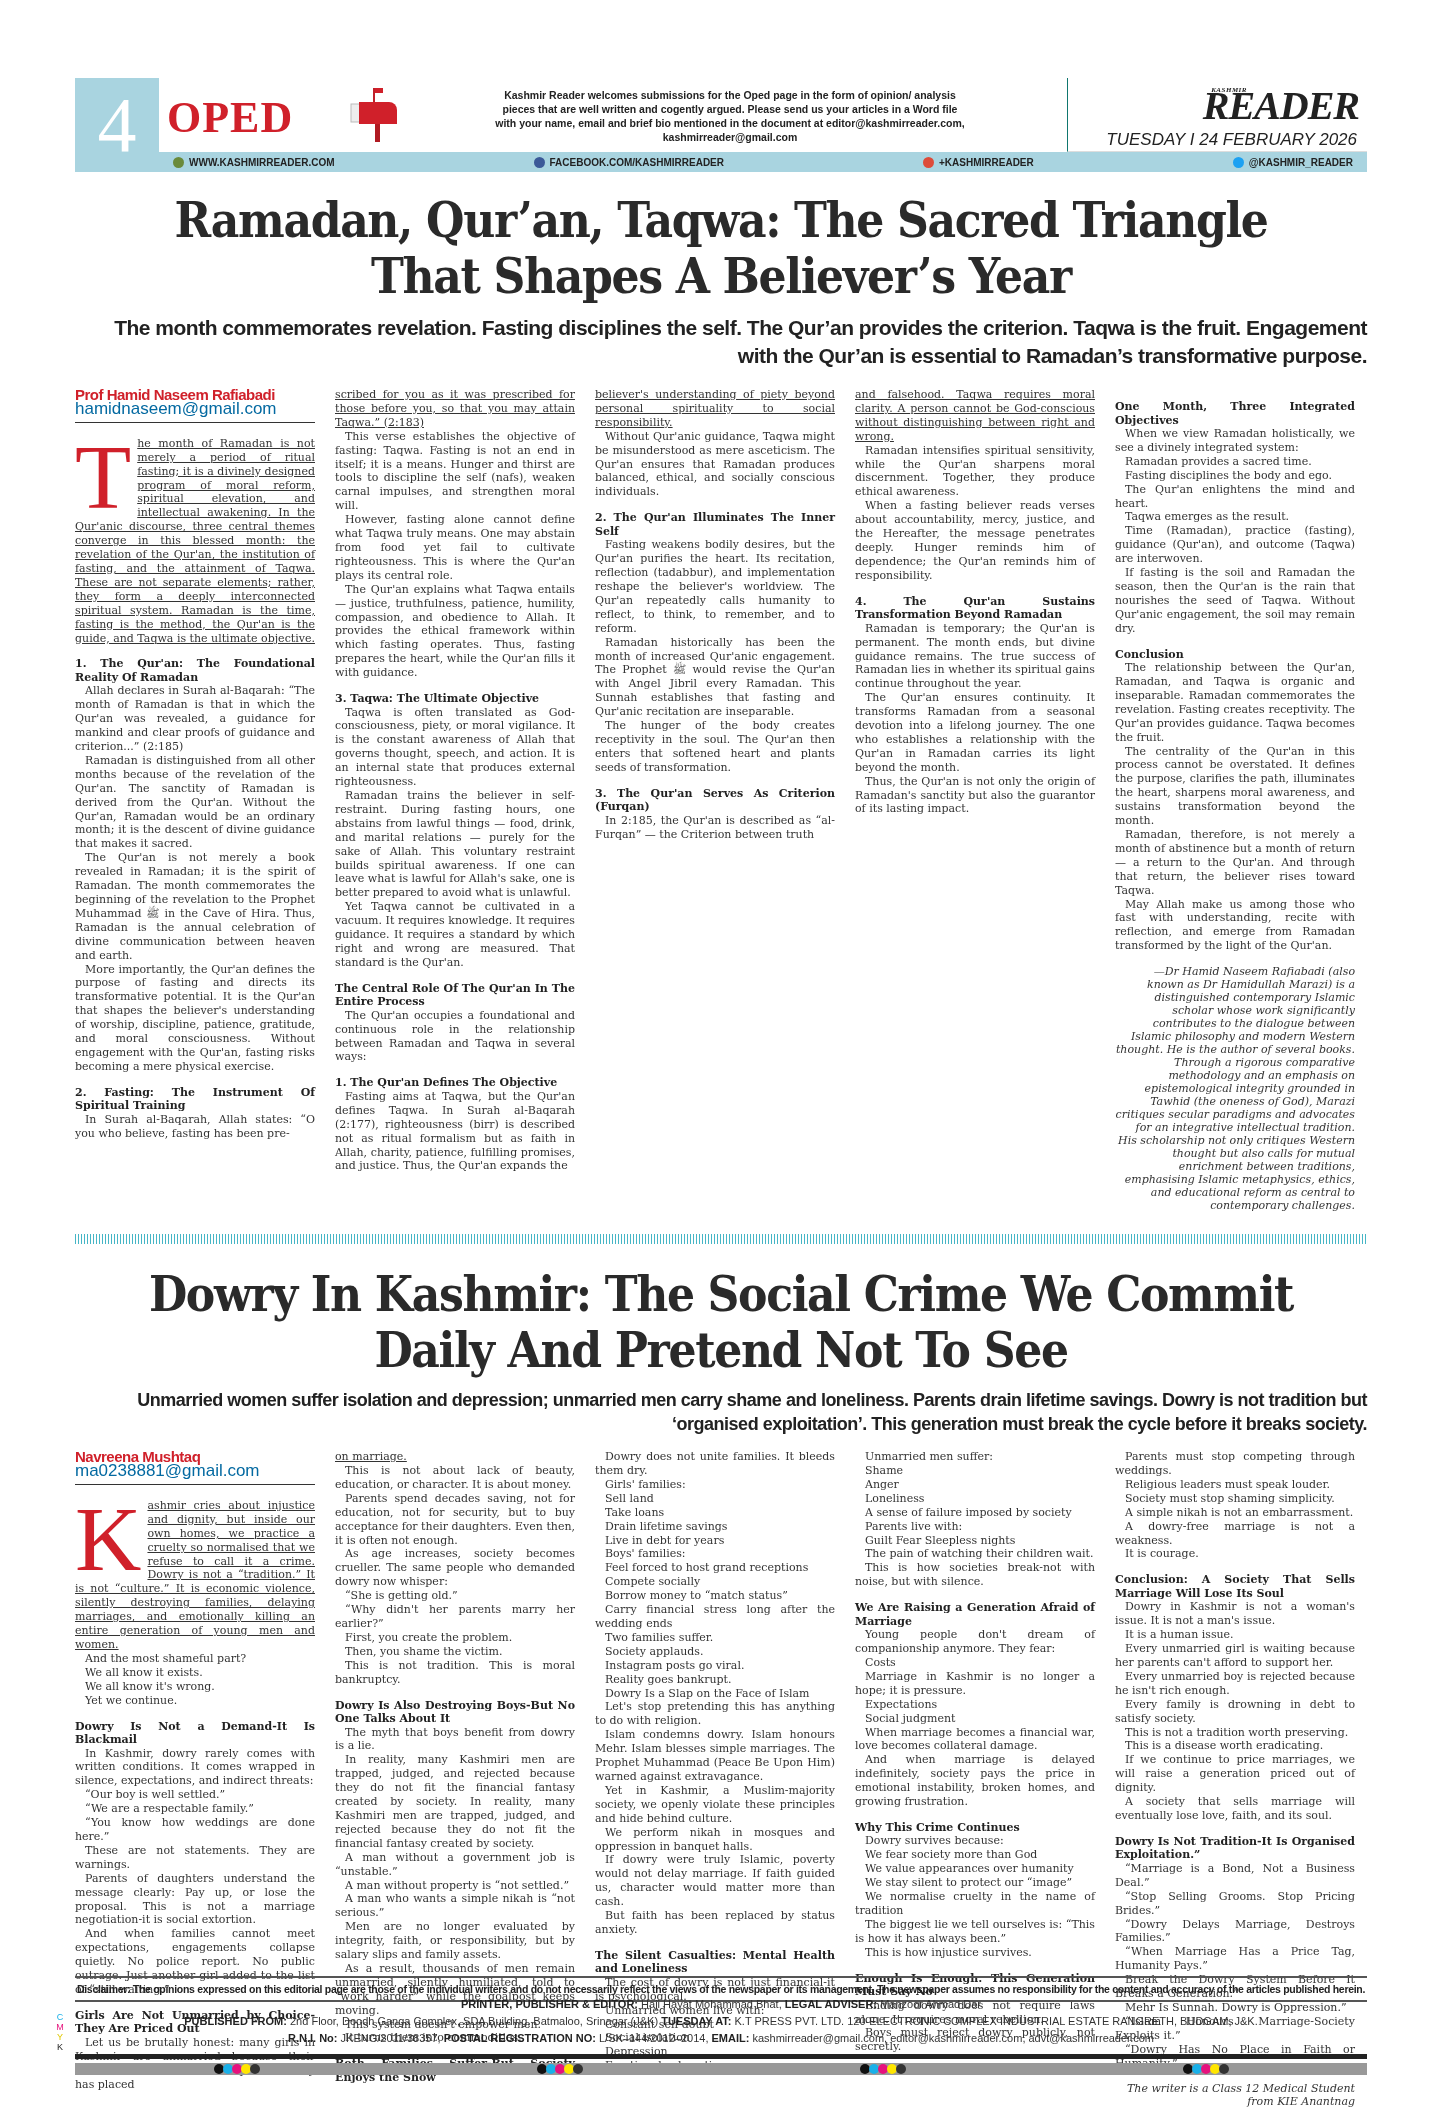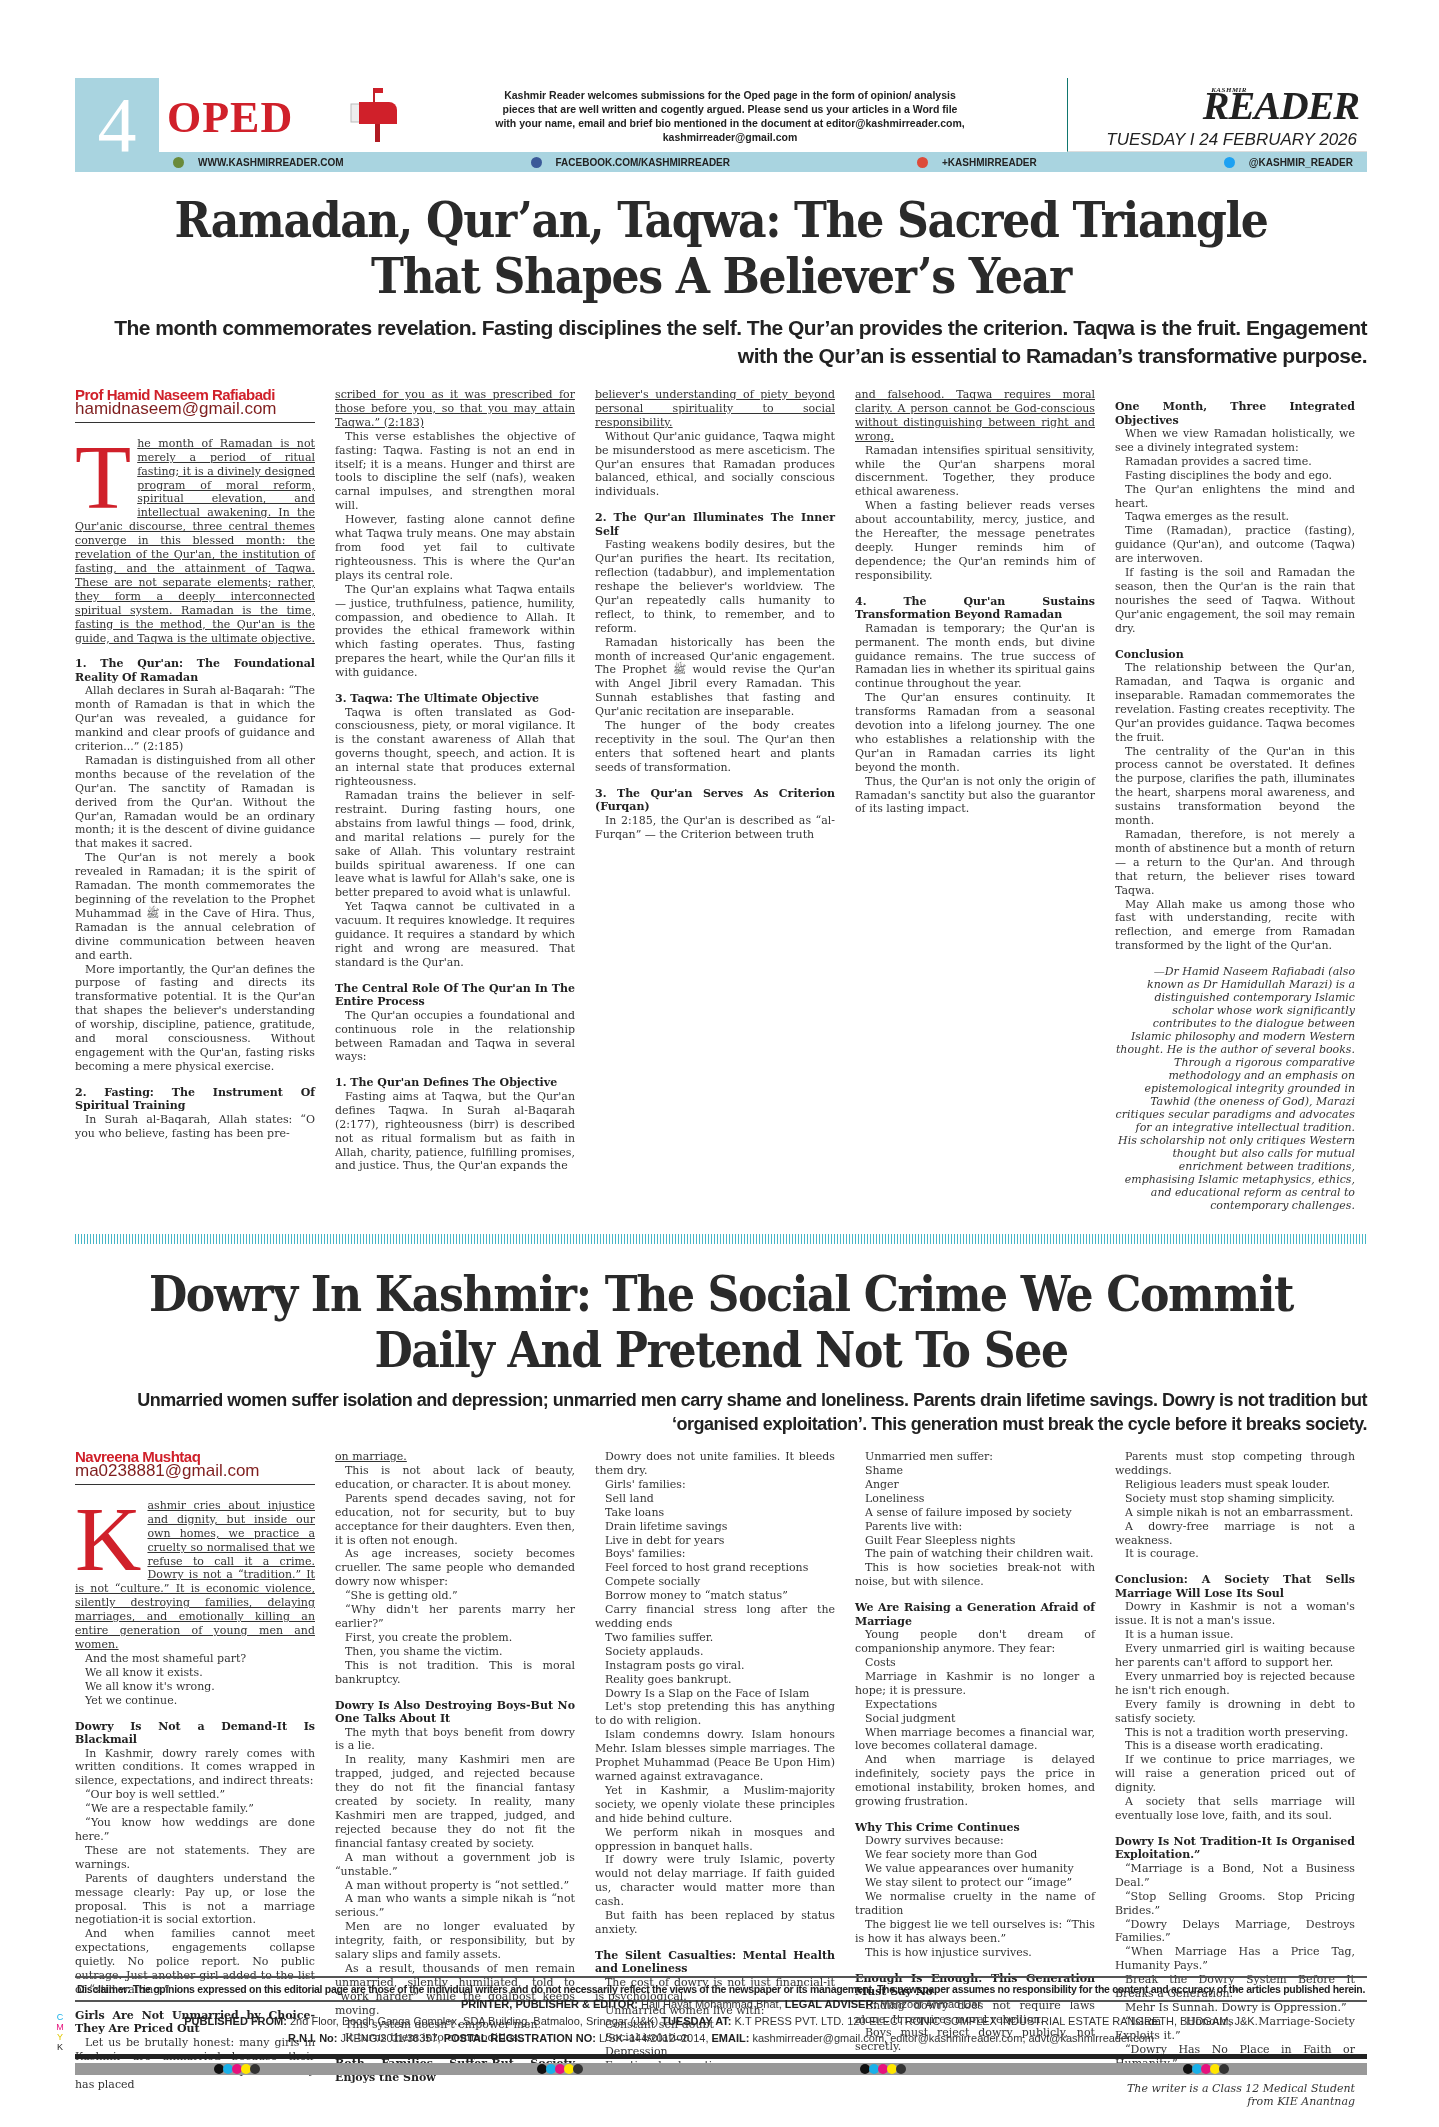--- a/index.html
+++ b/index.html
@@ -10,35 +10,35 @@
   .mast { position: relative; height: 94px; }
   .pagenum { position: absolute; left: 0; top: 0; width: 84px; height: 94px; background: #a9d4e0; color: #fff; font-family: "Liberation Serif", serif; font-size: 78px; line-height: 94px; text-align: center; }
   .oped { position: absolute; left: 92px; top: 14px; font-family: "Liberation Serif", serif; font-weight: bold; color: #d0202a; font-size: 44px; letter-spacing: 1px; }
   .mailbox { position: absolute; left: 270px; top: 6px; width: 60px; height: 60px; }
   .submit { position: absolute; left: 420px; top: 10px; width: 470px; text-align: center; font-family: "Liberation Sans", sans-serif; font-weight: bold; font-size: 10.5px; line-height: 14px; color: #222; }
   .logo-wrap { position: absolute; right: 0; top: 0; width: 300px; height: 74px; border-left: 1px solid #0f766e; border-bottom: 1px solid #ddd; font-style: italic; }
   .logo { position: absolute; right: 8px; top: 4px; font-family: "Liberation Serif", serif; font-weight: bold; font-size: 40px; letter-spacing: -1px; color: #222; }
   .logo-small { position: absolute; right: 120px; top: 8px; font-family: "Liberation Serif", serif; font-size: 7px; font-weight: bold; color: #222; letter-spacing: 0.5px; }
   .date { position: absolute; right: 10px; top: 52px; font-family: "Liberation Sans", sans-serif; font-size: 17px; color: #222; }
   .strip { position: absolute; left: 84px; right: 0; top: 74px; height: 20px; background: #a9d4e0; display: flex; align-items: center; justify-content: space-between; padding: 0 14px; font-family: "Liberation Sans", sans-serif; font-size: 10px; font-weight: bold; color: #222; }
-  .strip span { display: flex; align-items: center; gap: 14px; }
+  .strip span { display: flex; align-items: center; gap: 5px; }
   .ico { display: inline-block; width: 11px; height: 11px; border-radius: 50%; }
 
   
   h1.headline { font-family: "DejaVu Serif", serif; font-weight: bold; font-size: 48px; line-height: 56px; text-align: center; color: #2a2a2a; letter-spacing: -1.5px; margin-top: 20px; transform: scaleX(0.92); }
   .deck { font-family: "Liberation Sans", sans-serif; font-weight: bold; font-size: 21px; line-height: 28px; text-align: right; color: #222; margin: 10px 0 0; letter-spacing: -0.5px; }
 
   .art { display: flex; gap: 20px; margin-top: 18px; }
   .col { width: 240px; font-size: 11px; line-height: 13.9px; color: #333; text-align: justify; hyphens: auto; font-family: "DejaVu Serif", serif; }
   .col p { text-indent: 10px; }
   .col p.ni { text-indent: 0; text-decoration: underline; }
   .col h4 { font-size: 11px; font-weight: bold; color: #222; margin-top: 12px; line-height: 13.5px; text-indent: 0; }
   .col h4:first-child { margin-top: 12px; }
   .byline { font-family: "Liberation Sans", sans-serif; font-weight: bold; color: #d0202a; font-size: 15px; letter-spacing: -0.5px; }
-  .email { font-family: "Liberation Sans", sans-serif; font-size: 17px; color: #7f1d1d; padding-bottom: 6px; border-bottom: 1px solid #333; margin-bottom: 14px; }
+  .email { font-family: "Liberation Sans", sans-serif; font-size: 17px; color: #0369a1; padding-bottom: 6px; border-bottom: 1px solid #333; margin-bottom: 14px; }
   .drop { float: left; font-family: "Liberation Serif", serif; color: #d0202a; font-size: 92px; line-height: 72px; margin: 4px 6px 0 0; }
   .bio { font-style: italic; text-align: right; margin-top: 12px; font-size: 11px; line-height: 13px; }
   .wide { width: 500px; display: flex; }
   .photo { width: 500px; height: 296px; background: #0e0c0b; position: relative; overflow: hidden; margin-bottom: 10px; }
   .twocol { display: flex; gap: 20px; }
 
   .divider { height: 10px; margin-top: 22px; background: repeating-linear-gradient(90deg, #46b6c6 0 1.5px, #fff 1.5px 3px); }
 
   
   .disclaimer { border-top: 2px solid #555; border-bottom: 2px solid #555; margin-top: 18px; padding: 5px 0; font-family: "Liberation Sans", sans-serif; font-weight: bold; font-size: 10.5px; text-align: center; color: #222; letter-spacing: -0.3px; }

